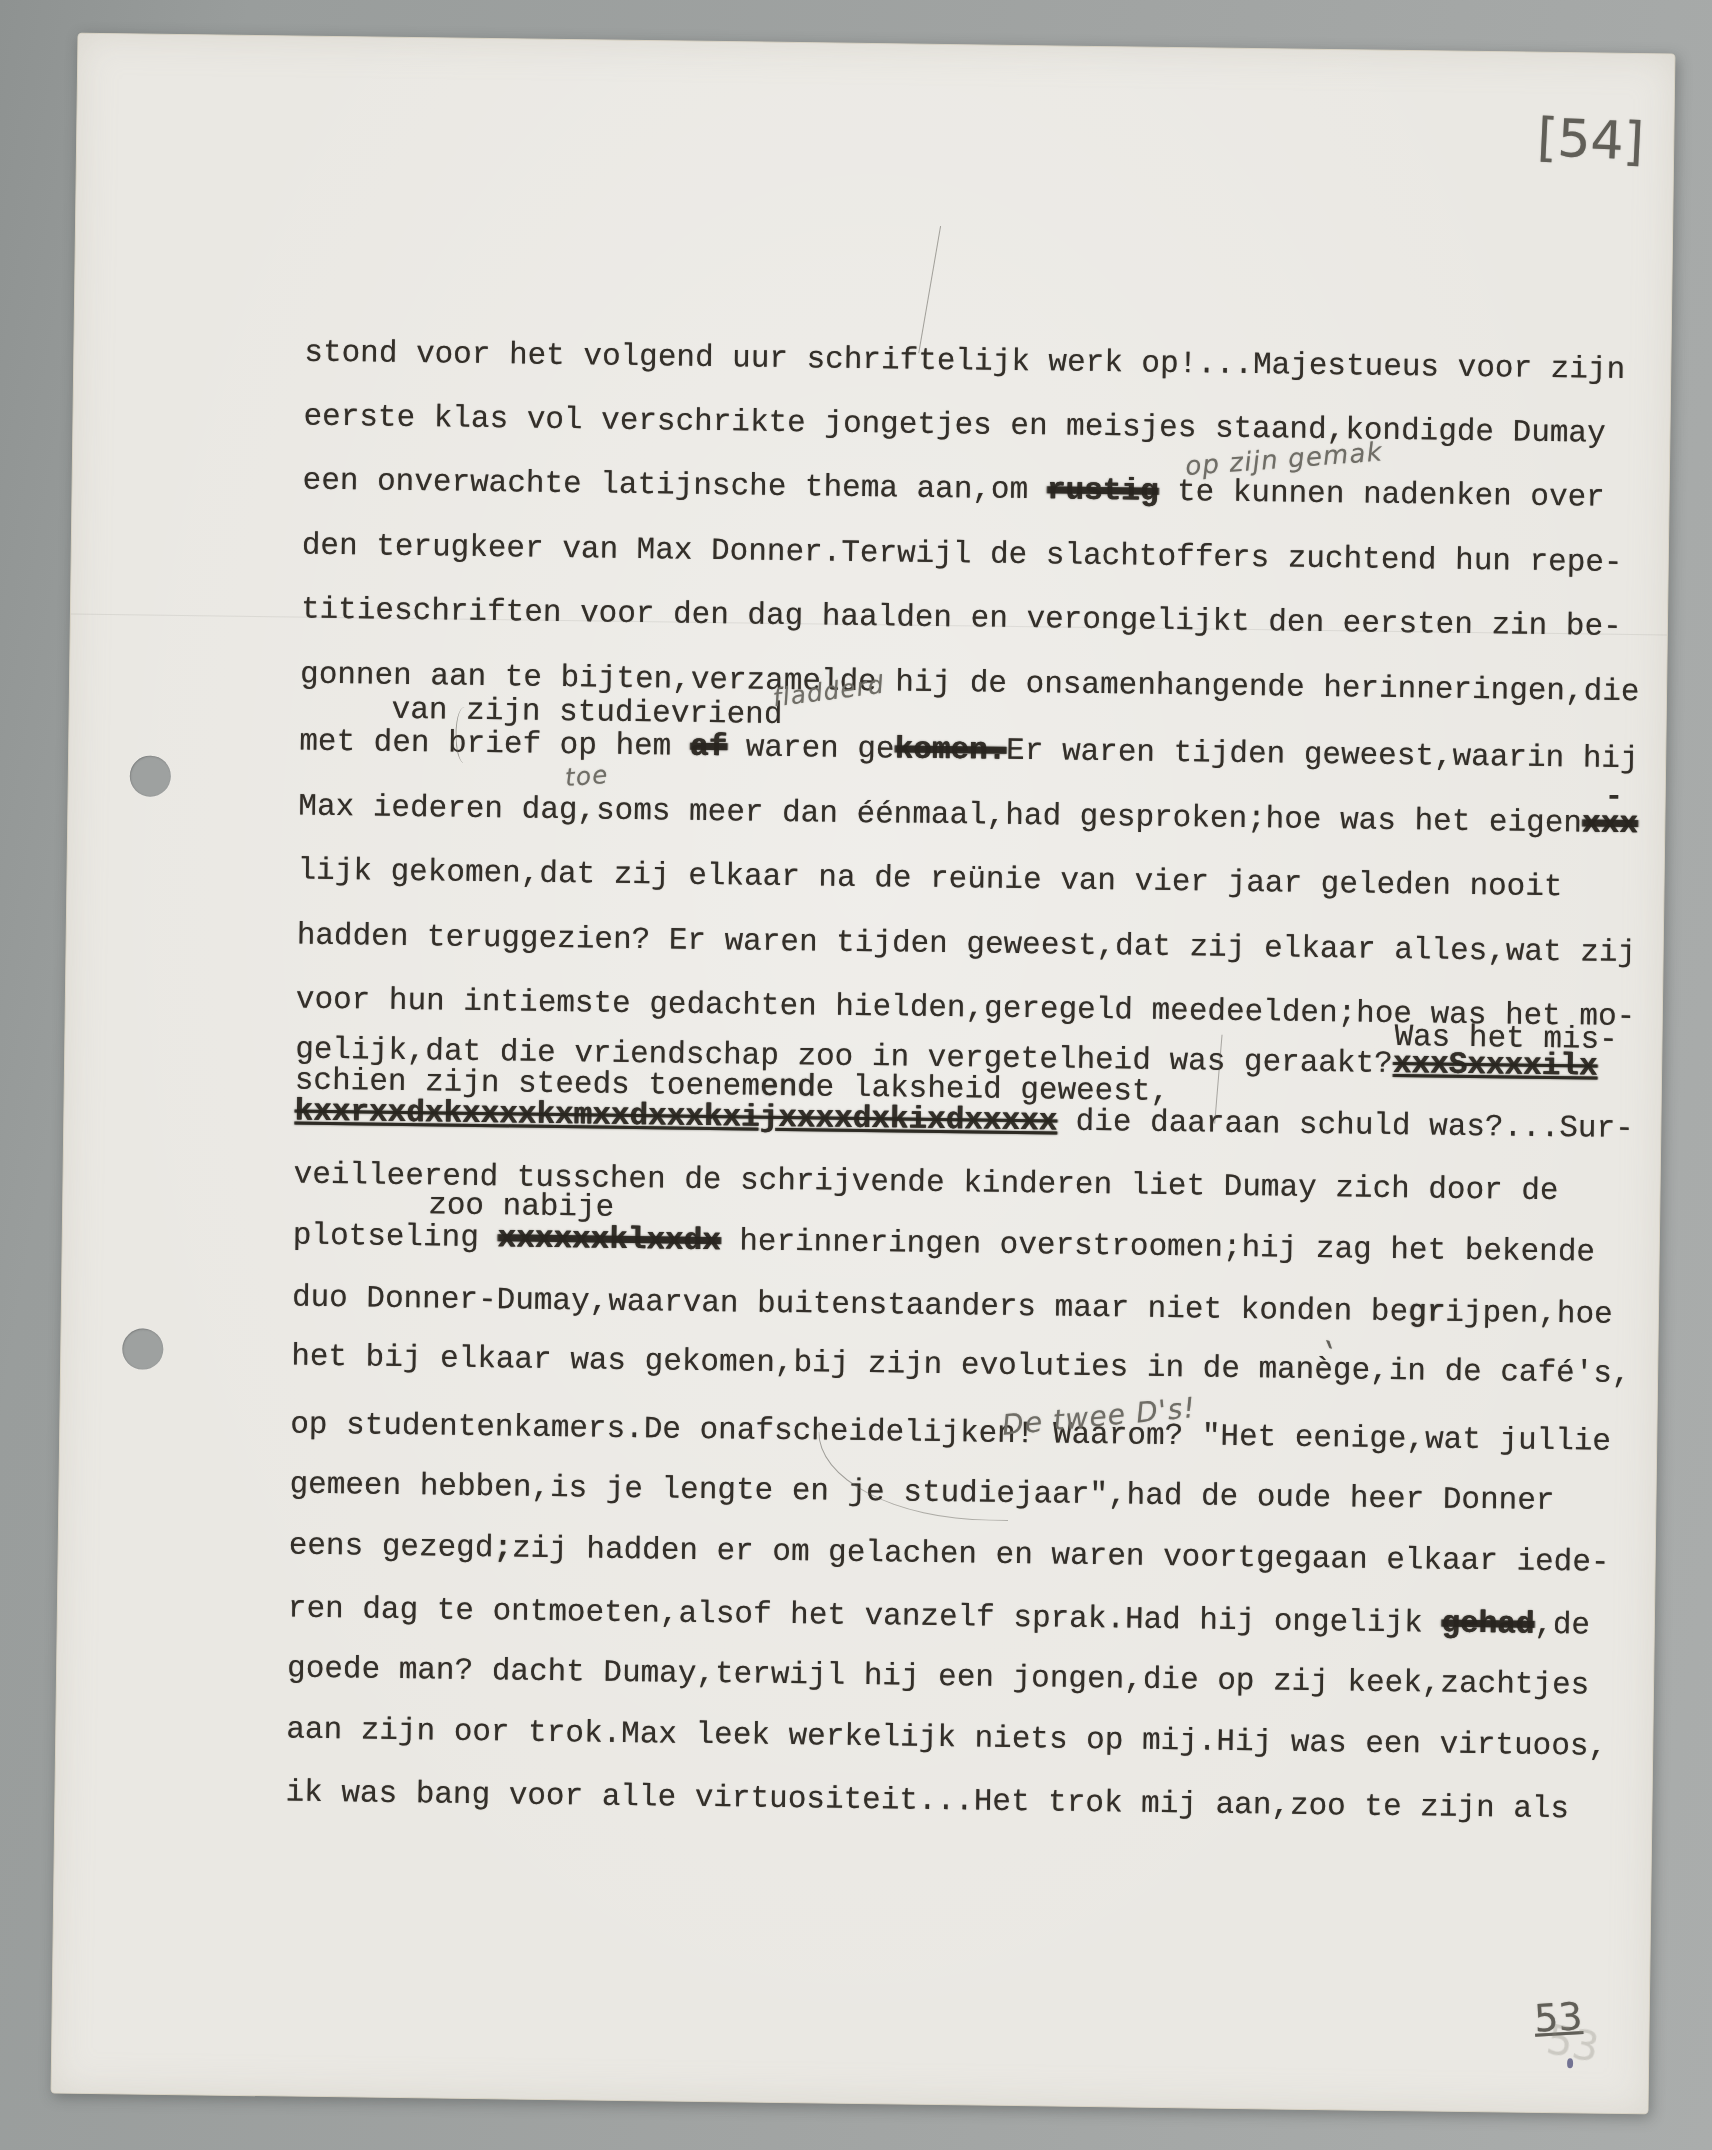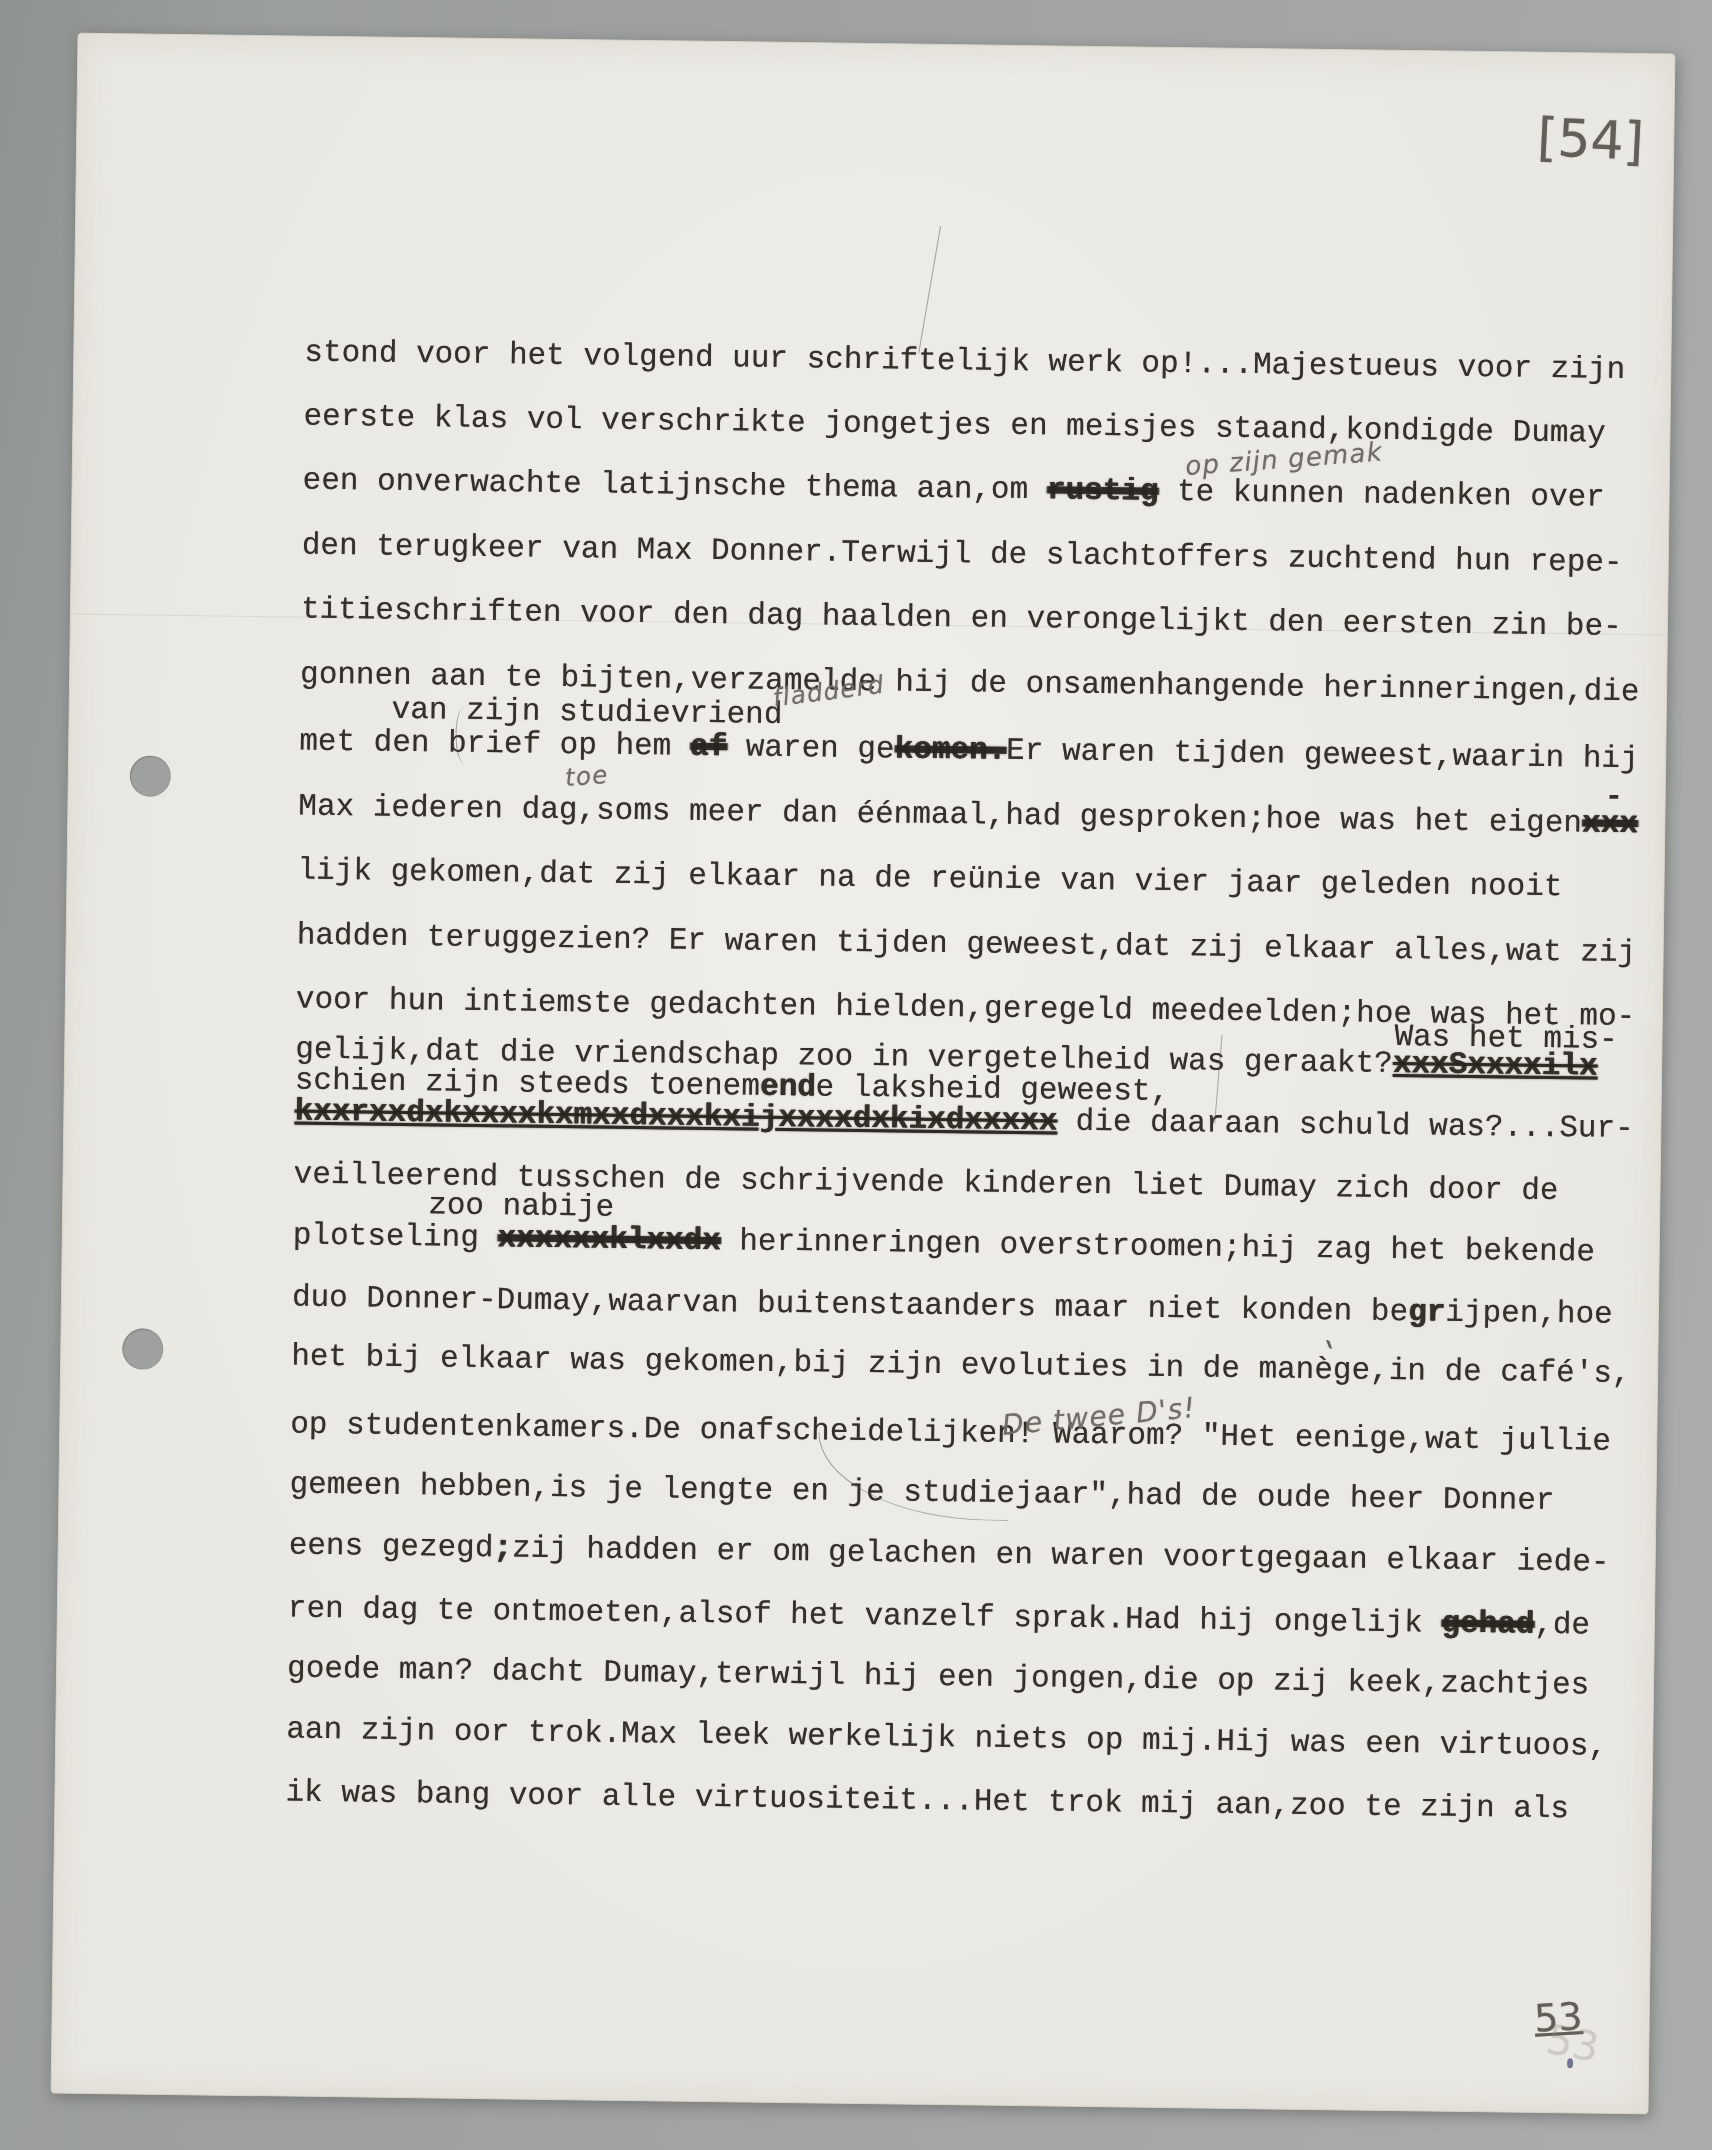--- a/index.html
+++ b/index.html
@@ -18,21 +18,21 @@
     box-shadow: inset 0 0 37px rgba(190,184,168,.35), 2.5px 3.7px 13.5px rgba(40,44,44,.35);
     transform:rotate(0.75deg);
     transform-origin:50% 50%;
   }
   .line{
     position:absolute;white-space:pre;line-height:31px;font-size:31px;
     letter-spacing:0px;color:#332f29;
     text-shadow:0 0 0.9px rgba(51,47,41,.6);
   }
   .s-n{}
-  .s-bo{font-weight:bold;text-shadow:0.6px 0 0 currentColor,0 0 1.8px rgba(40,37,32,.7);}
+  .s-bo{font-weight:normal;text-shadow:0.6px 0 0 currentColor,0 0 1.8px rgba(40,37,32,.7);}
   .s-un{text-decoration-thickness:1.8px;}
   .s-ob{
     font-weight:bold;
     text-decoration:line-through;
     text-decoration-thickness:6.8px;
     text-decoration-color:rgba(40,37,31,.55);
     text-shadow:0.6px 0 0.6px rgba(40,37,31,.85),0 0 1.8px rgba(40,37,31,.6);
   }
   .s-obu{
     font-weight:bold;

